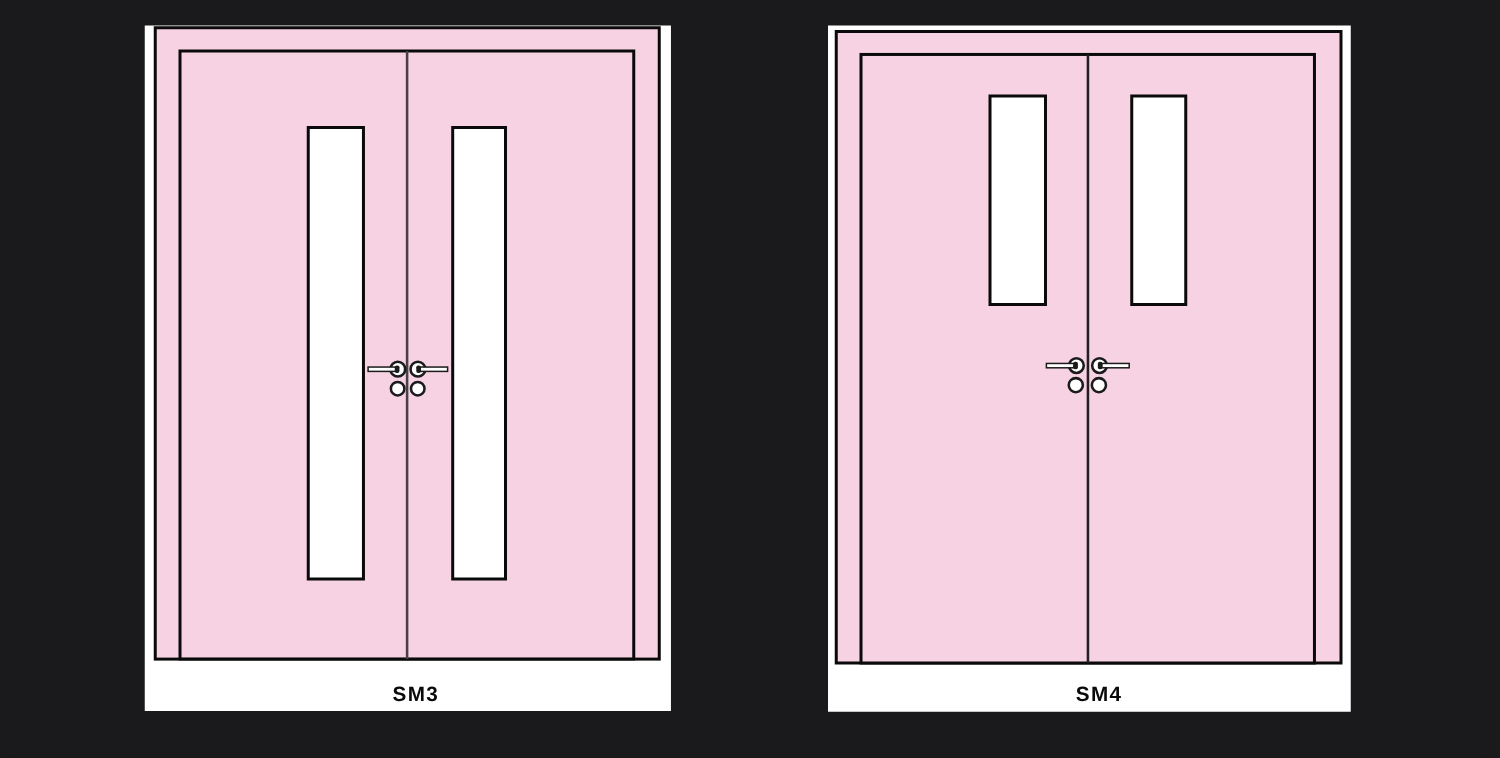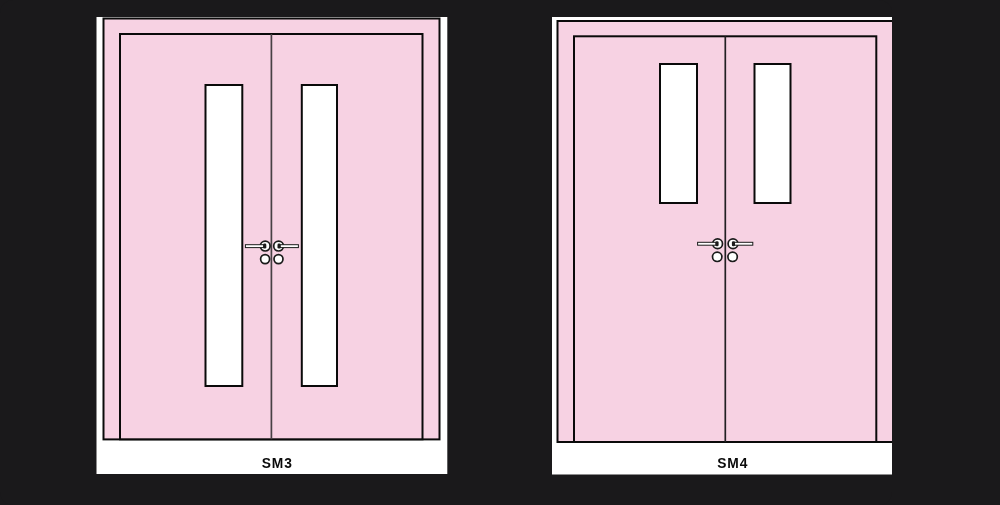--- a/index.html
+++ b/index.html
@@ -1,16 +1,16 @@
 <!DOCTYPE html>
 <html><head>
 <meta charset="utf-8">
 <style>
   html,body{margin:0;padding:0;background:#1a191b;}
-  .stage{position:relative;width:892px;height:505px;overflow:hidden;border-radius:13px;}
+  .stage{position:relative;width:1000px;height:505px;overflow:hidden;border-radius:13px;}
   svg{display:block;}
   text{font-family:"Liberation Sans",sans-serif;font-weight:bold;fill:#0a0a0a;}
 </style>
 </head>
 <body>
 <div class="stage">
 <svg width="1000" height="505" viewBox="0 0 1000 505">
 
   <rect x="0" y="0" width="1000" height="505" fill="#1a191b"></rect>
 

